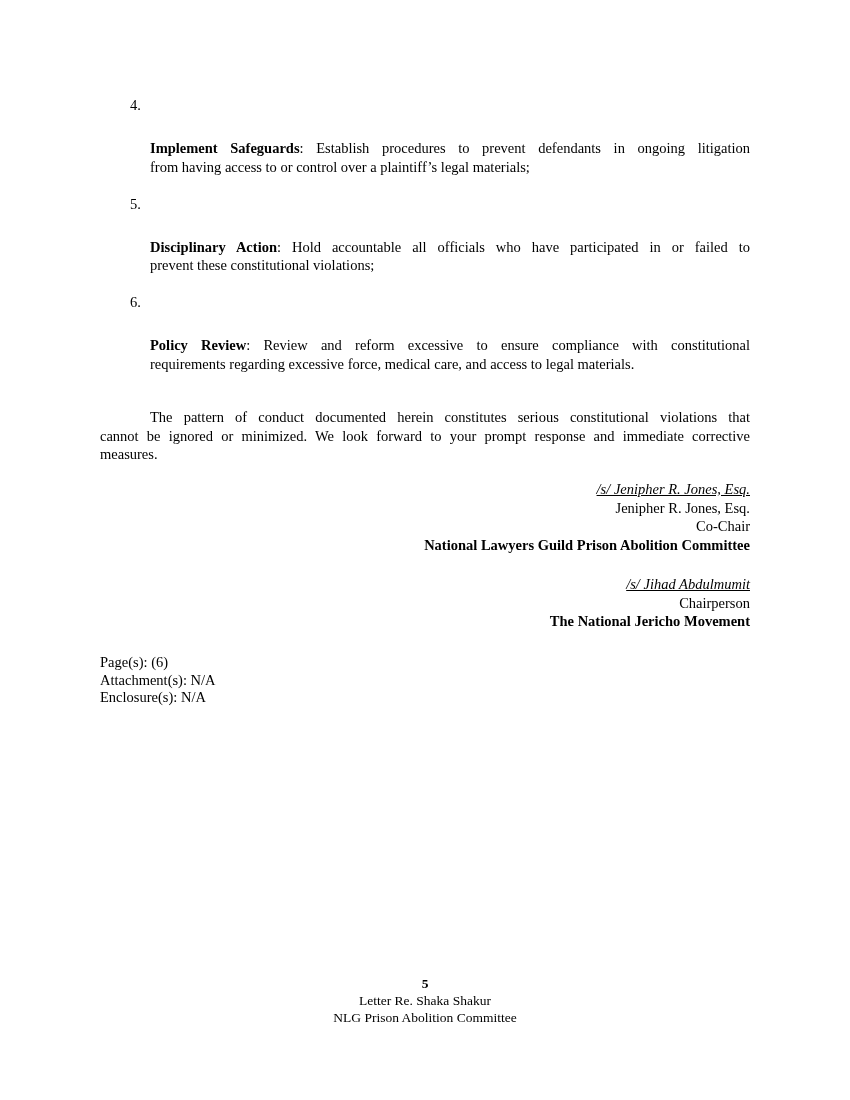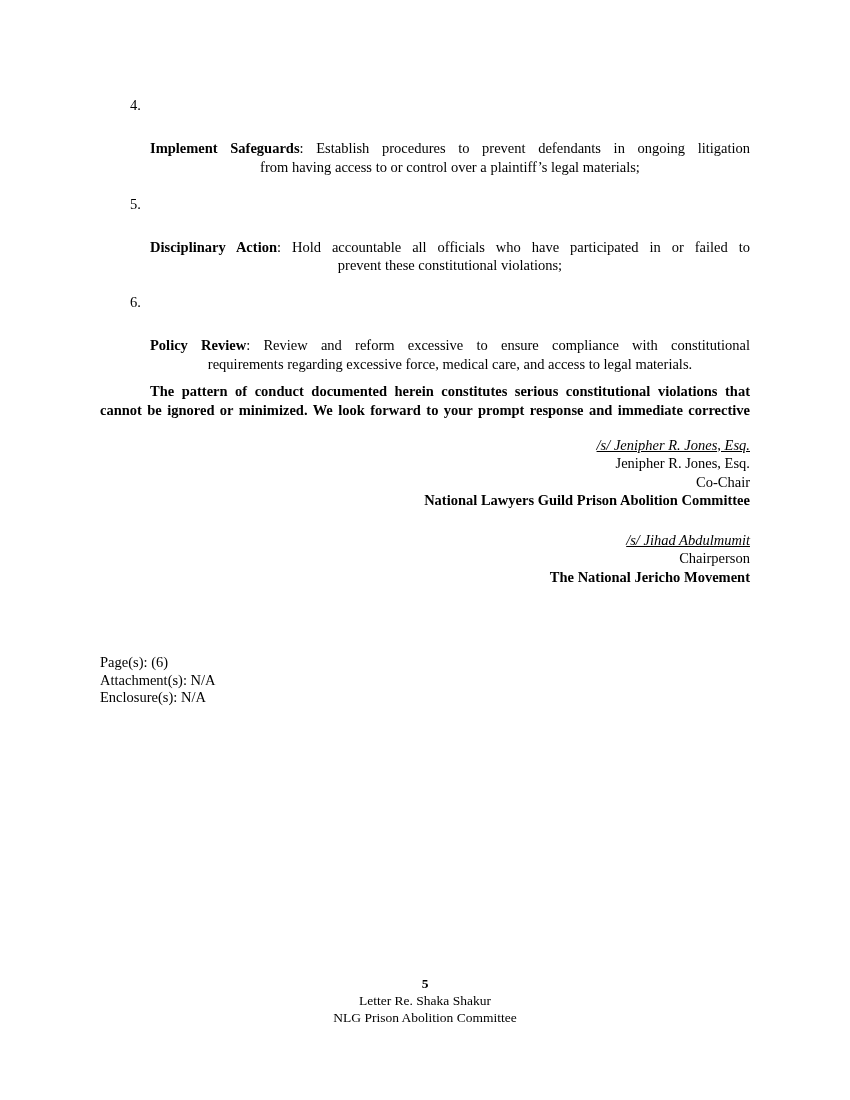--- a/index.html
+++ b/index.html
@@ -16,23 +16,23 @@
     left: 100px; top: 96px;
     width: 650px;
     font-size: 14.5px;
     line-height: 18.5px;
   }
   .list-item { display: flex; }
   .list-item + .list-item { margin-top: 18.5px; }
   .li-num { flex: 0 0 20px; margin-left: 30px; }
   .li-text { flex: 1; min-width: 0; margin-top: 43px; }
   .jline { text-align: justify; text-align-last: justify; }
-  .lline { text-align: center; }
+  .lline { text-align: left; }
   .b { font-weight: bold; }
-  .closing-para { margin-top: 9px; font-weight: bold; }
+  .closing-para { margin-top: 35px; }
   .indent1 { text-indent: 50px; }
   .signoff { margin-top: 17.5px; text-align: right; }
   .sig-block-1 { margin-top: 16.5px; text-align: right; }
   .sig-block-2 { margin-top: 21px; text-align: right; }
   .sig-script { font-style: italic; text-decoration: underline; }
   .sig-org { font-weight: bold; }
   .attachments {
     position: absolute;
     left: 100px; top: 654px;
     font-size: 14.5px;
@@ -73,20 +73,21 @@
     <div class="li-num">6.</div>
     <div class="li-text">
       <div class="jline"><span class="b">Policy Review</span><span>: Review and reform excessive to ensure compliance with constitutional</span></div>
       <div class="lline">requirements regarding excessive force, medical care, and access to legal materials.</div>
     </div>
   </div>
 
   <div class="closing-para">
     <div class="jline indent1">The pattern of conduct documented herein constitutes serious constitutional violations that</div>
     <div class="jline">cannot be ignored or minimized. We look forward to your prompt response and immediate corrective</div>
+    <div class="lline">measures.</div>
   </div>
 
 
   <div class="sig-block-1">
     <div><span class="sig-script">/s/ Jenipher R. Jones, Esq.</span></div>
     <div>Jenipher R. Jones, Esq.</div>
     <div>Co-Chair</div>
     <div class="sig-org">National Lawyers Guild Prison Abolition Committee</div>
   </div>
 

